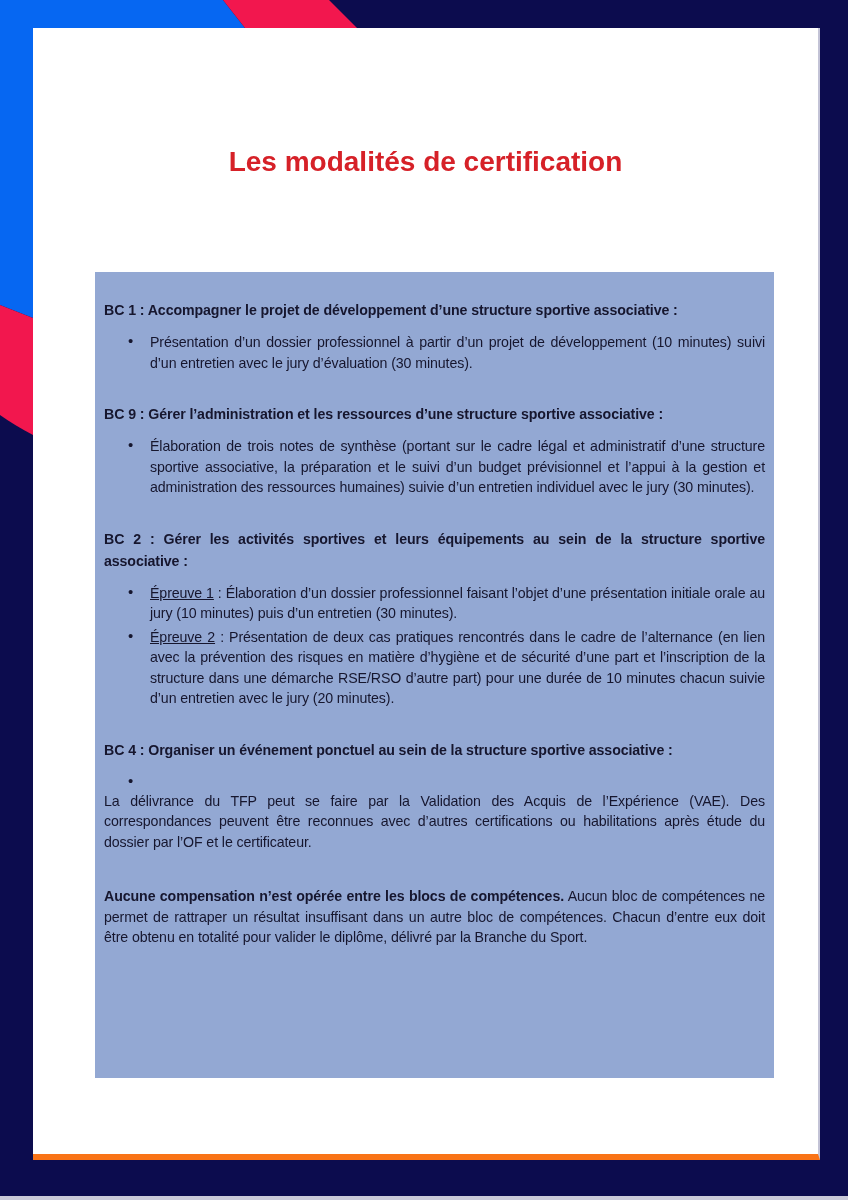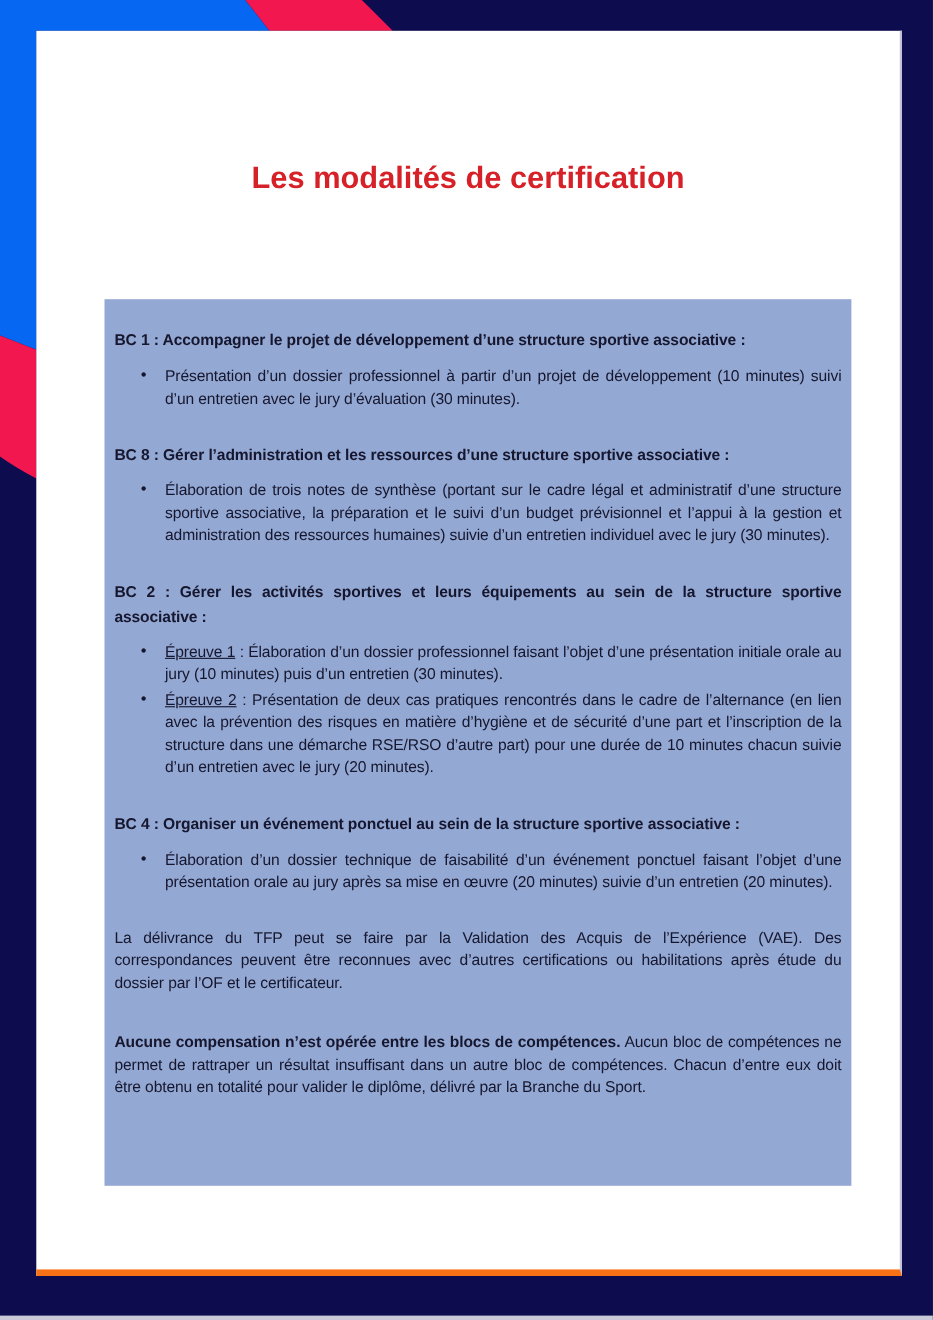--- a/index.html
+++ b/index.html
@@ -133,21 +133,21 @@
       <p class="bc-heading">BC 1 : Accompagner le projet de développement d’une structure sportive associative :</p>
       <ul class="bullets">
         <li>
           <span class="marker">•</span>
           <span>Présentation d’un dossier professionnel à partir d’un projet de développement (10 minutes) suivi d’un entretien avec le jury d’évaluation (30 minutes).</span>
         </li>
       </ul>
     </div>
 
     <div class="bc-section">
-      <p class="bc-heading">BC 8 : Gérer l’administration et les ressources d’une structure sportive associative :</p>
+      <p class="bc-heading">BC 9 : Gérer l’administration et les ressources d’une structure sportive associative :</p>
       <ul class="bullets">
         <li>
           <span class="marker">•</span>
           <span>Élaboration de trois notes de synthèse (portant sur le cadre légal et administratif d’une structure sportive associative, la préparation et le suivi d’un budget prévisionnel et l’appui à la gestion et administration des ressources humaines) suivie d’un entretien individuel avec le jury (30 minutes).</span>
         </li>
       </ul>
     </div>
 
     <div class="bc-section">
       <p class="bc-heading">BC 2 : Gérer les activités sportives et leurs équipements au sein de la structure sportive associative :</p>
@@ -161,21 +161,20 @@
           <span class="u">Épreuve 2</span><span> : Présentation de deux cas pratiques rencontrés dans le cadre de l’alternance (en lien avec la prévention des risques en matière d’hygiène et de sécurité d’une part et l’inscription de la structure dans une démarche RSE/RSO d’autre part) pour une durée de 10 minutes chacun suivie d’un entretien avec le jury (20 minutes).</span>
         </li>
       </ul>
     </div>
 
     <div class="bc-section">
       <p class="bc-heading">BC 4 : Organiser un événement ponctuel au sein de la structure sportive associative :</p>
       <ul class="bullets">
         <li>
           <span class="marker">•</span>
-          <span>Élaboration d’un dossier technique de faisabilité d’un événement ponctuel faisant l’objet d’une présentation orale au jury après sa mise en œuvre (20 minutes) suivie d’un entretien (20 minutes).</span>
         </li>
       </ul>
     </div>
 
     <p class="para"><span>La délivrance du TFP peut se faire par la Validation des Acquis de l’Expérience (VAE). Des correspondances peuvent être reconnues avec d’autres certifications ou habilitations après étude du dossier par l’OF et le certificateur.</span></p>
 
     <p class="para first"><b>Aucune compensation n’est opérée entre les blocs de compétences.</b><span> Aucun bloc de compétences ne permet de rattraper un résultat insuffisant dans un autre bloc de compétences. Chacun d’entre eux doit être obtenu en totalité pour valider le diplôme, délivré par la Branche du Sport.</span></p>
 
   </div>
 </div>

